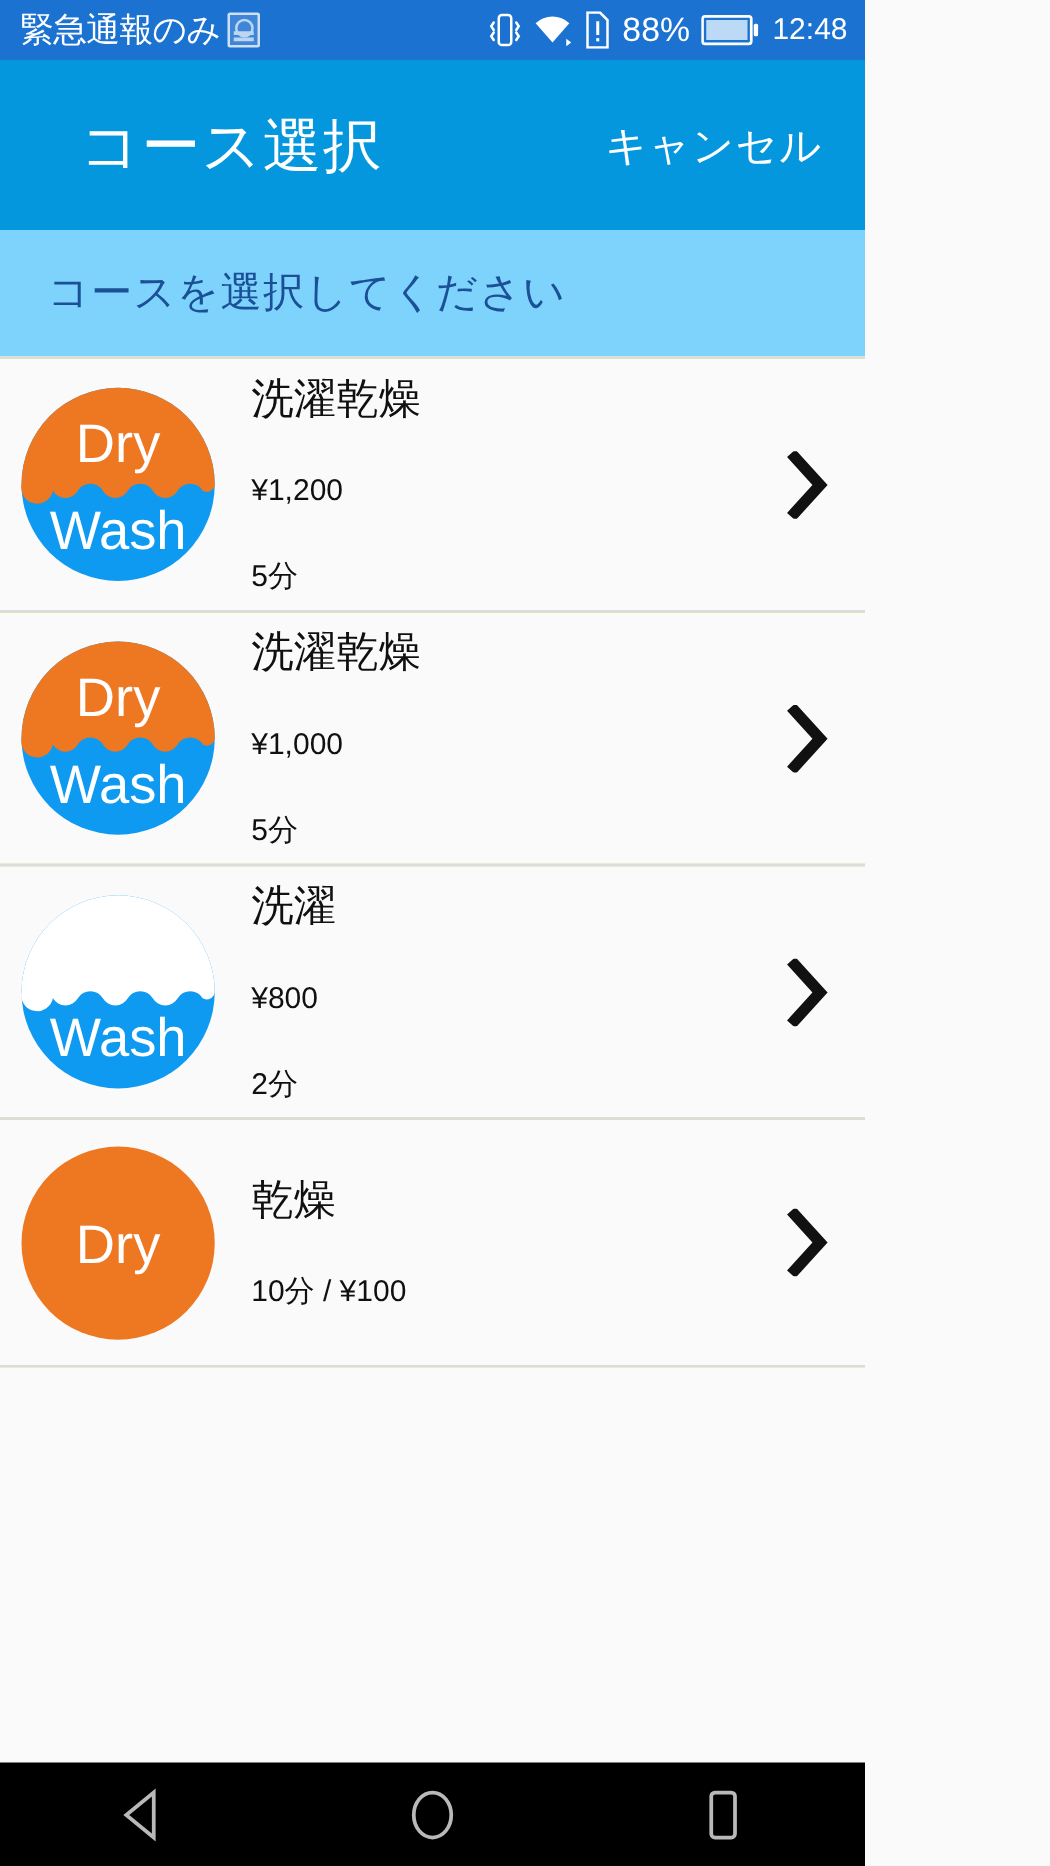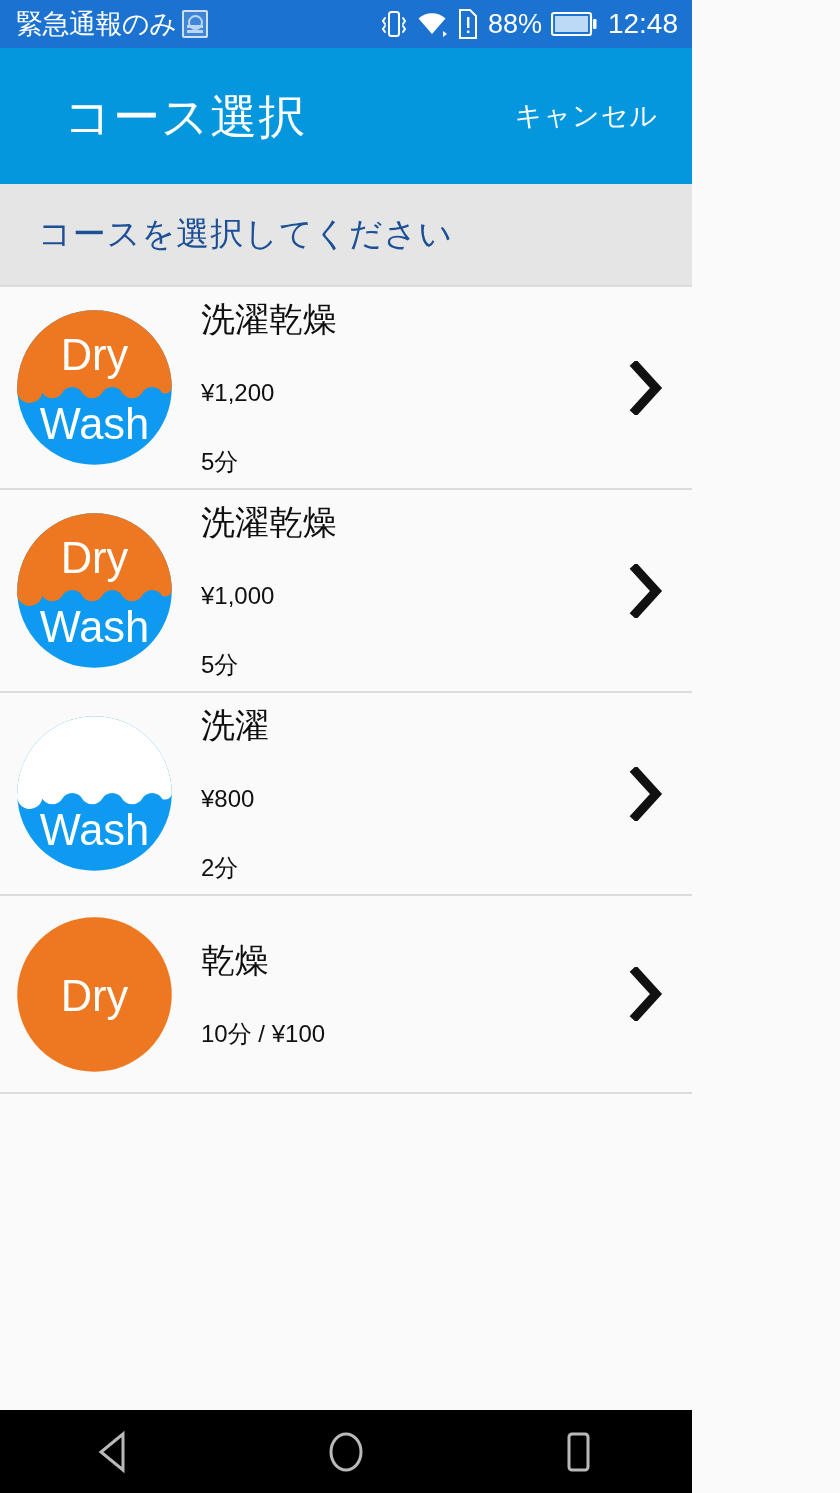--- a/index.html
+++ b/index.html
@@ -51,21 +51,21 @@
   .sb-appicon::after {
     content: "";
     position: absolute;
     left: 3px; bottom: 3px;
     width: 16px; height: 3px;
     background: #bcd6f2;
     box-shadow: 0 -5px 0 0 #bcd6f2;
   }
   .sb-right { display: flex; align-items: center; gap: 9px; }
   .sb-pct { font-size: 27px; line-height: 1; text-align: right; }
-  .sb-clock { font-size: 28px; line-height: 1; margin-left: 2px; }
+  .sb-clock { font-size: 24px; line-height: 1; margin-left: 2px; }
 
   .ic { display: block; }
 
   
   .appbar {
     height: 136px;
     background: #0497de;
     display: flex;
     align-items: center;
     justify-content: space-between;
@@ -74,37 +74,37 @@
   }
   .appbar-title {
     color: #ffffff;
     font-size: 47px;
     letter-spacing: 1px;
     line-height: 1;
     margin-left: 24px;
   }
   .appbar-cancel {
     color: #ffffff;
-    font-size: 27px;
+    font-size: 33px;
     letter-spacing: 1px;
     line-height: 1;
     padding: 10px 6px;
     cursor: pointer;
   }
 
   
   .instruction {
     flex: 0 0 101px;
     display: flex;
     align-items: center;
     padding-left: 38px;
     color: #1b4f96;
     font-size: 33px;
     letter-spacing: 1px;
-    background: #e5e5e5;
+    background: #7dd3fc;
   }
 
   
   .list { background: #84cc16; }
   .divider {
     height: 2px;
     background: #dcdcdc;
     width: 100%;
   }
   .row {

